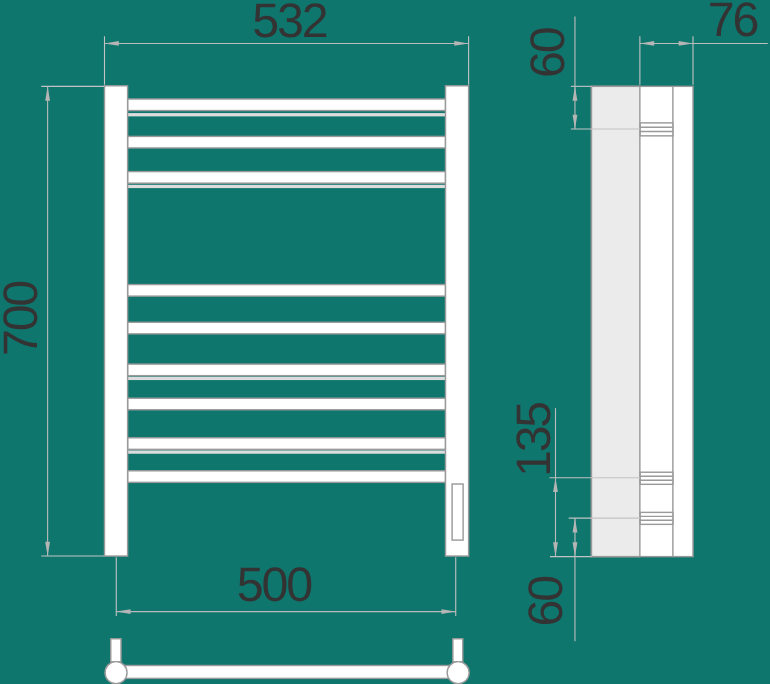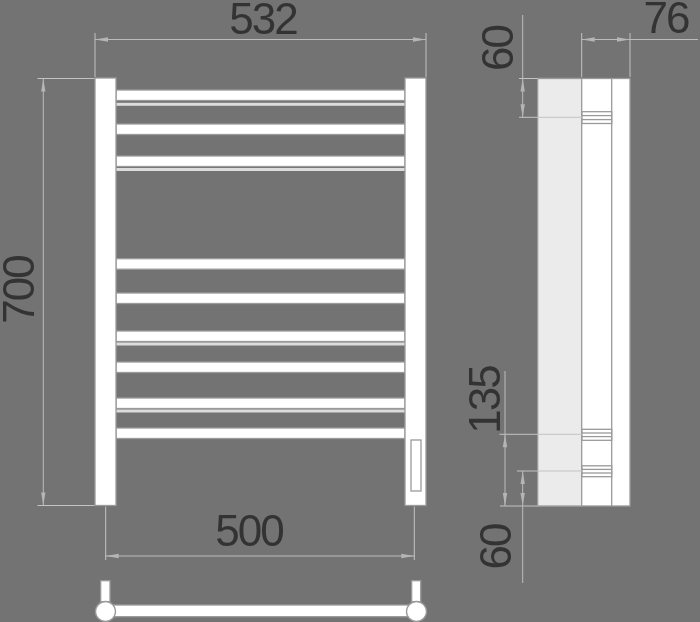--- a/index.html
+++ b/index.html
@@ -1,16 +1,16 @@
 <!DOCTYPE html>
 <html><head>
 <meta charset="utf-8">
 <style>
   html,body{margin:0;padding:0;background:#ffffff;}
-  .stage{width:700px;height:622px;position:relative;background:#737373;overflow:hidden;}
+  .stage{width:700px;height:622px;position:relative;background:#0f766e;overflow:hidden;}
   svg{display:block;}
   .obj   {stroke:#9a9a9a;stroke-width:1.3;fill:none;}
   .objf  {stroke:#9a9a9a;stroke-width:1.3;fill:#ffffff;}
   .greyf {stroke:#9a9a9a;stroke-width:1.3;fill:#ebebeb;}
   .refl  {fill:#dcdcdc;stroke:none;}
   .ext   {stroke:#c3c3c3;stroke-width:1;fill:none;}
   .dim   {stroke:#bcbcbc;stroke-width:1;fill:none;}
   .arr   {fill:#b5b5b5;stroke:none;}
   .dimtext{font-family:"Liberation Sans", sans-serif;font-size:44px;fill:#333333;letter-spacing:-2px;}
 </style>

